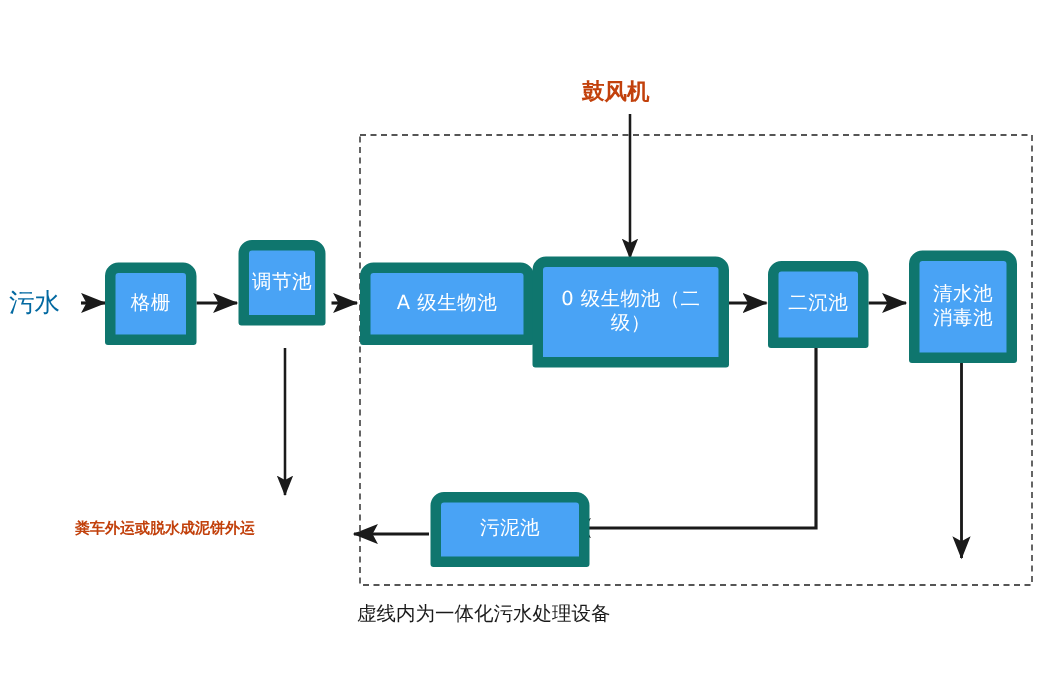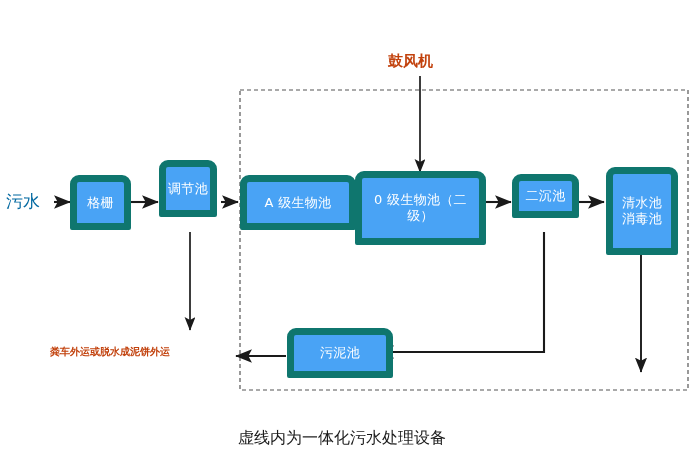--- a/index.html
+++ b/index.html
@@ -54,22 +54,21 @@
     color: #0369a1;
     font-size: 17px;
   }
   .label-blue {
     color: #c2410c;
     font-size: 15px;
     font-weight: bold;
   }
   .label-caption {
     color: #1a1a1a;
-    font-size: 16px;
-    margin-top: 28px;
+    font-size: 13px;
   }
 </style>
 </head>
 <body>
 
 <div id="canvas">
 
   <svg id="svg-layer" viewBox="0 0 700 450">
     <defs>
       <marker id="arrow" markerWidth="9" markerHeight="9" refX="7.6" refY="3.2" orient="auto" markerUnits="strokeWidth">
@@ -111,25 +110,25 @@
   </div>
 
   <div class="node" style="left:240px; top:175px; width:116px; height:55px;">
     <span>A 级生物池</span>
   </div>
 
   <div class="node" style="left:355px; top:171px; width:131px; height:74px;">
     <span>0 级生物池（二级）</span>
   </div>
 
-  <div class="node" style="left:512px; top:174px; width:67px; height:44px;">
+  <div class="node" style="left:512px; top:174px; width:67px; height:58px;">
     <span>二沉池</span>
   </div>
 
-  <div class="node" style="left:606px; top:167px; width:72px; height:88px;">
+  <div class="node" style="left:606px; top:167px; width:72px; height:75px;">
     <span>清水池</span>
     <span class="line2">消毒池</span>
   </div>
 
   <div class="node" style="left:287px; top:328px; width:106px; height:50px;text-align:right;">
     <span>污泥池</span>
   </div>
 
   <div class="label label-black" style="left:6px; top:190px;">
     <span>污水</span>

